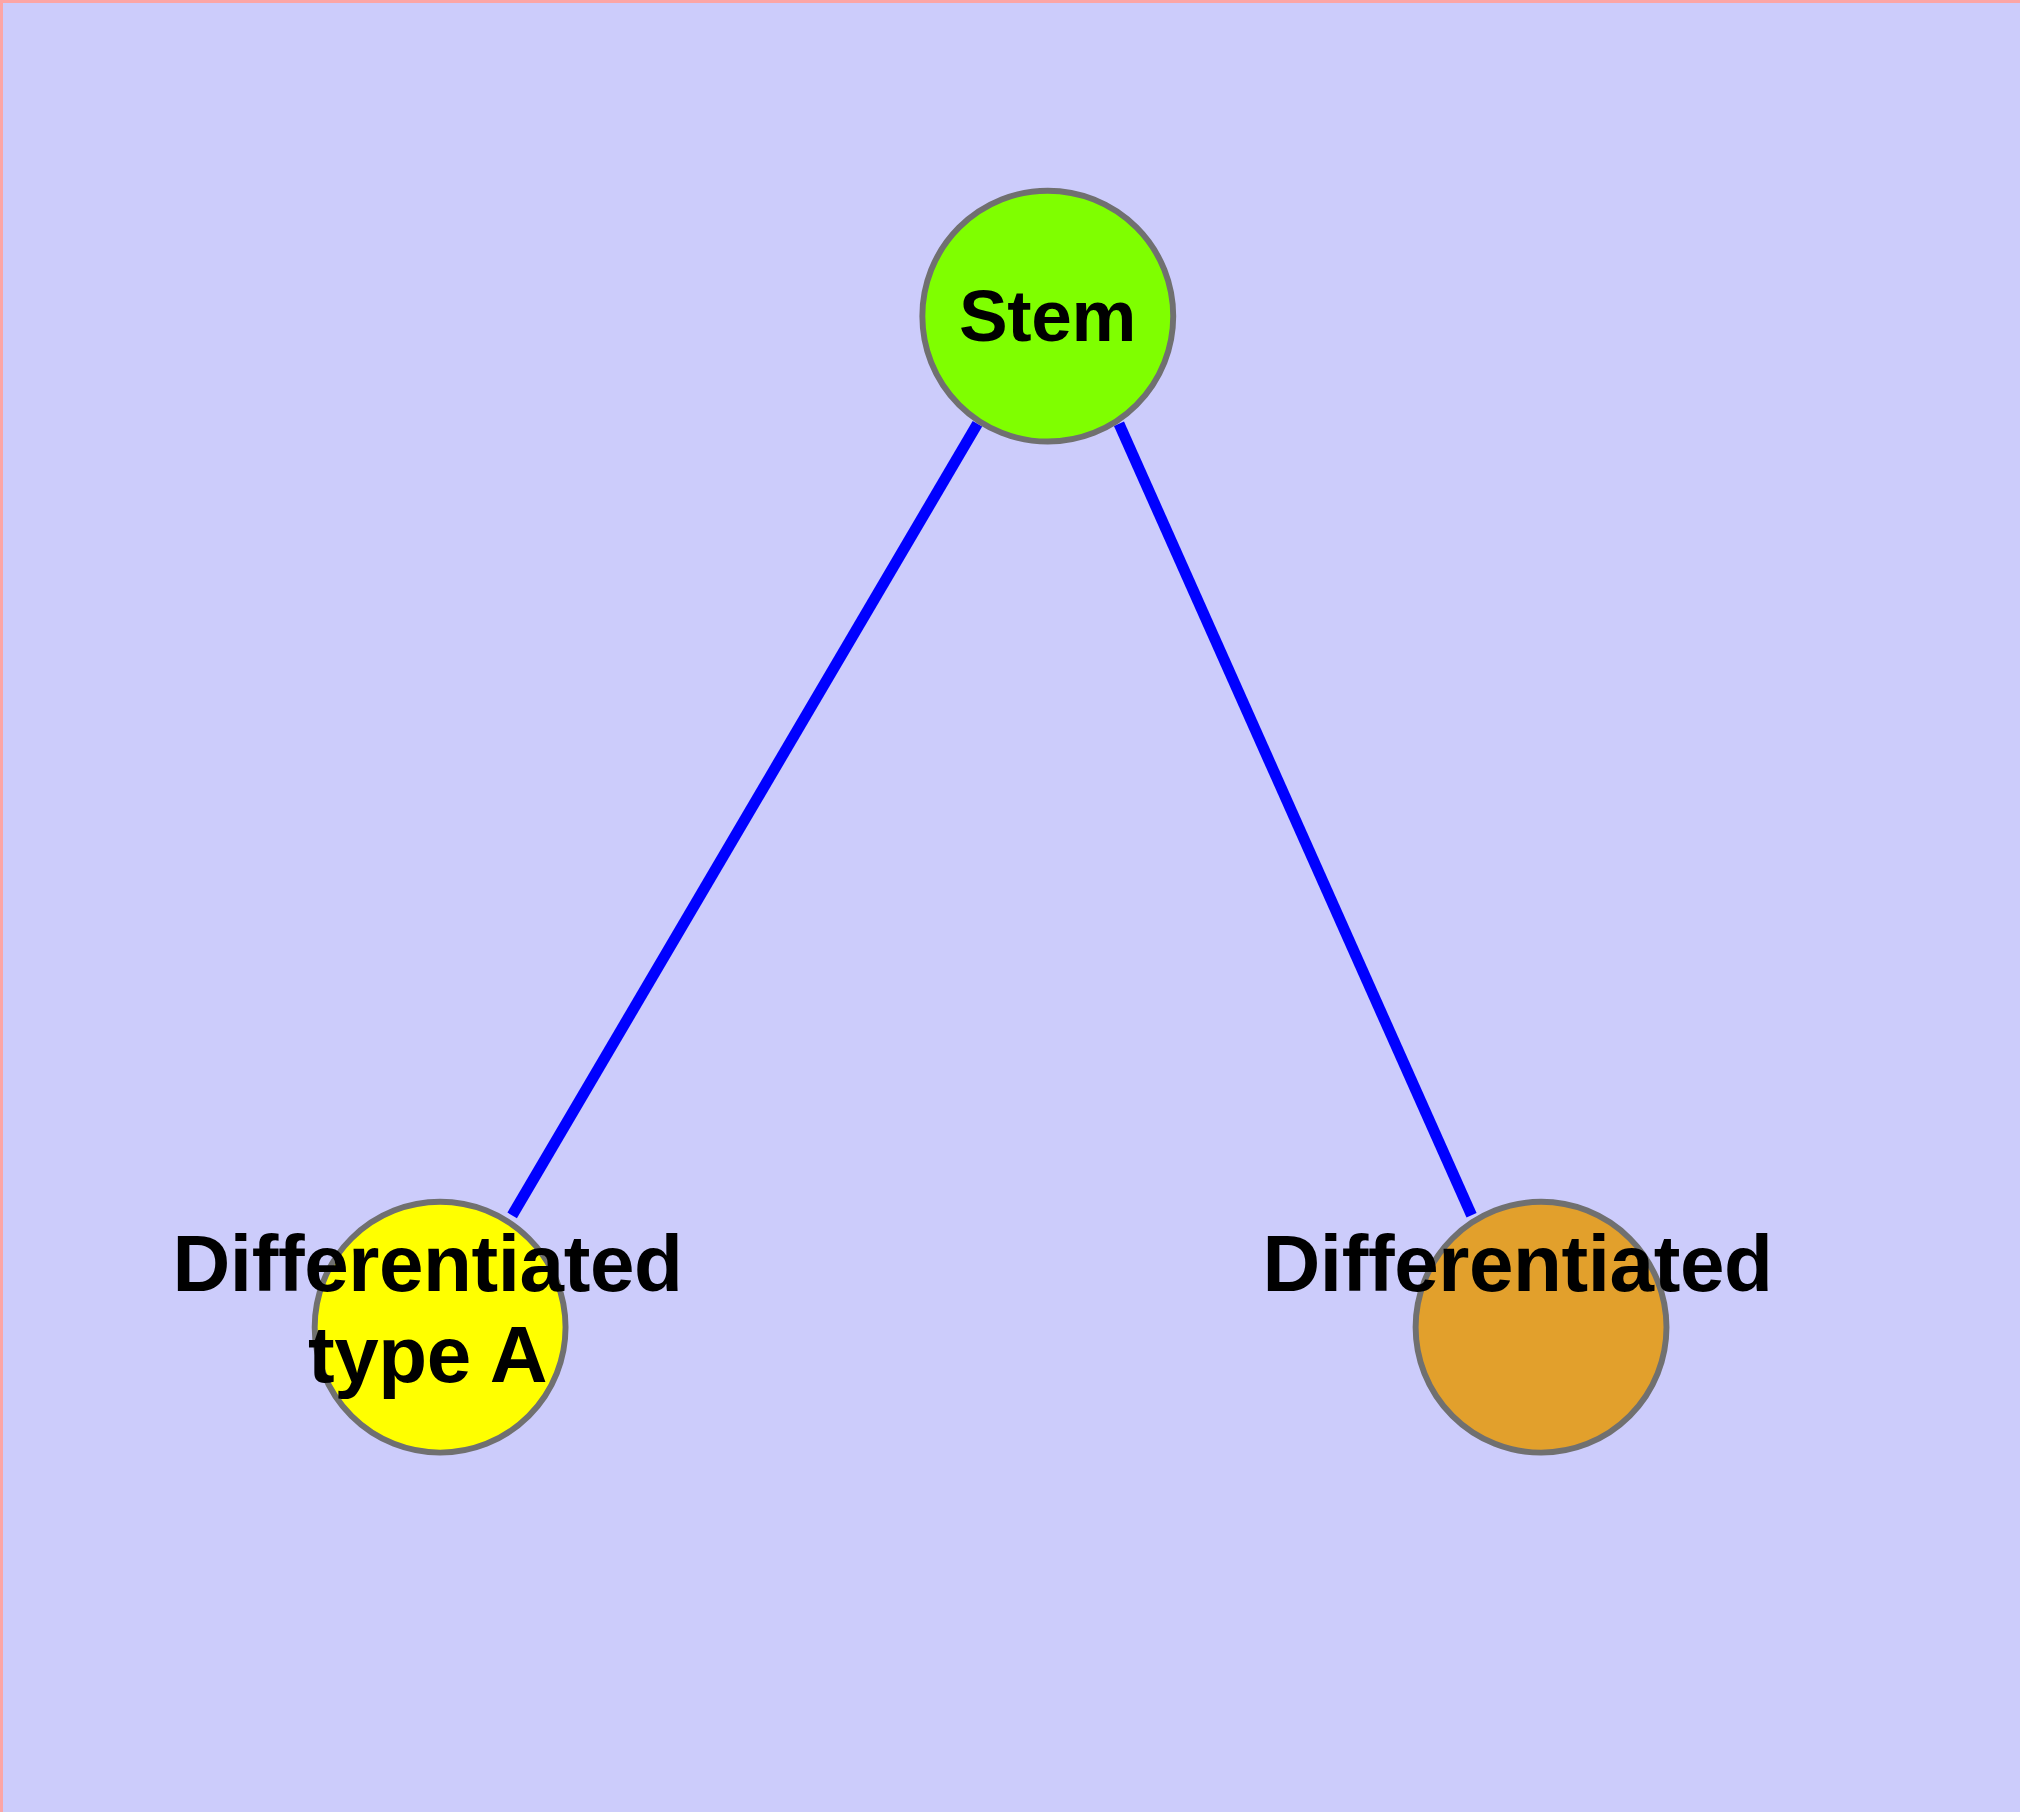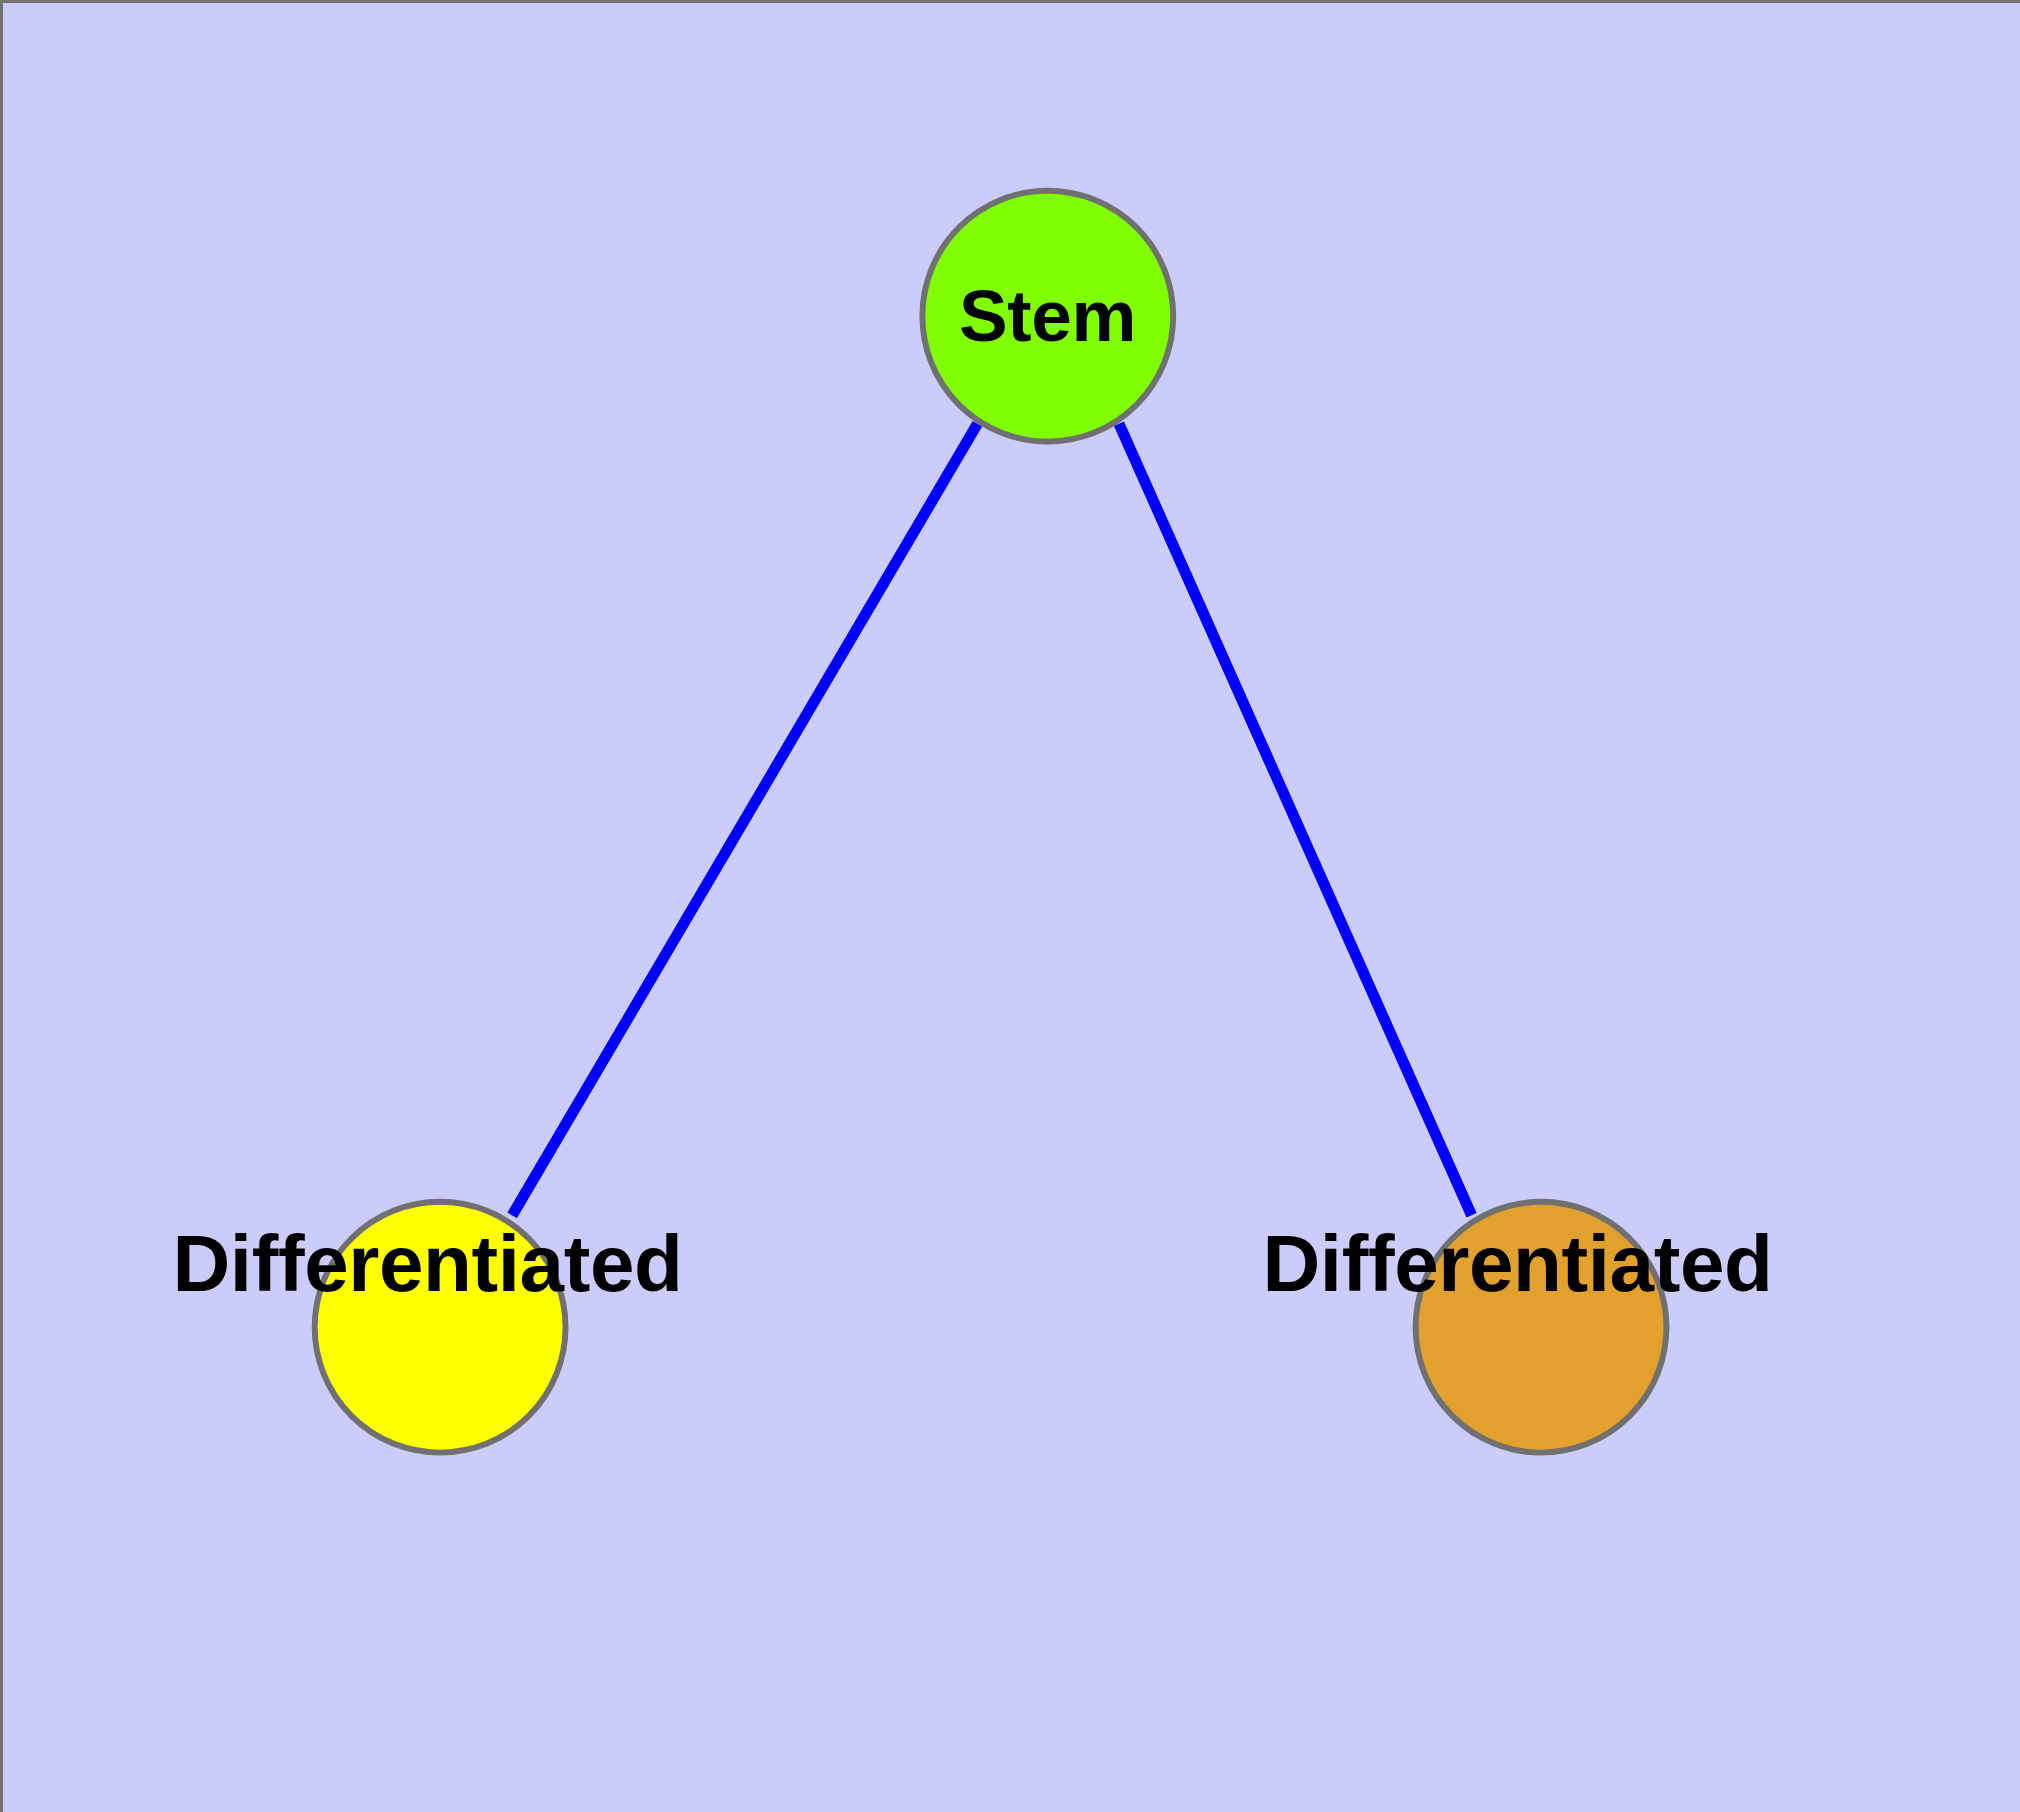--- a/index.html
+++ b/index.html
@@ -6,21 +6,21 @@
   html, body {
     margin: 0;
     padding: 0;
     background: #ffffff;
   }
   #canvas {
     position: relative;
     width: 2021px;
     height: 1812px;
     overflow: hidden;
-    background: #737373;
+    background: #fca5a5;
     font-family: "Liberation Sans", "DejaVu Sans", sans-serif;
   }
   #plot-bg {
     position: absolute;
     left: 3.4px;
     top: 2.5px;
     width: 2017px;
     height: 1810px;
     background: #ccccfb;
   }
@@ -76,18 +76,18 @@
 
     <g>
       <circle cx="1236" cy="373" r="148" fill="#7fff00" stroke="#707070" stroke-width="7"></circle>
       <circle cx="519" cy="1566" r="148" fill="#ffff00" stroke="#707070" stroke-width="7"></circle>
       <circle cx="1818" cy="1566" r="148" fill="#e2a02c" stroke="#707070" stroke-width="7"></circle>
     </g>
   </svg>
 
   <div class="node-label" id="label-stem"><span>Stem</span></div>
 
-  <div class="node-label" id="label-diff-a"><span>Differentiated</span><br></div>
+  <div class="node-label" id="label-diff-a"><span>Differentiated</span><br><span>type A</span></div>
 
   <div class="node-label" id="label-diff-b"><span>Differentiated</span><br></div>
 
 </div>
 
 
 </body></html>

